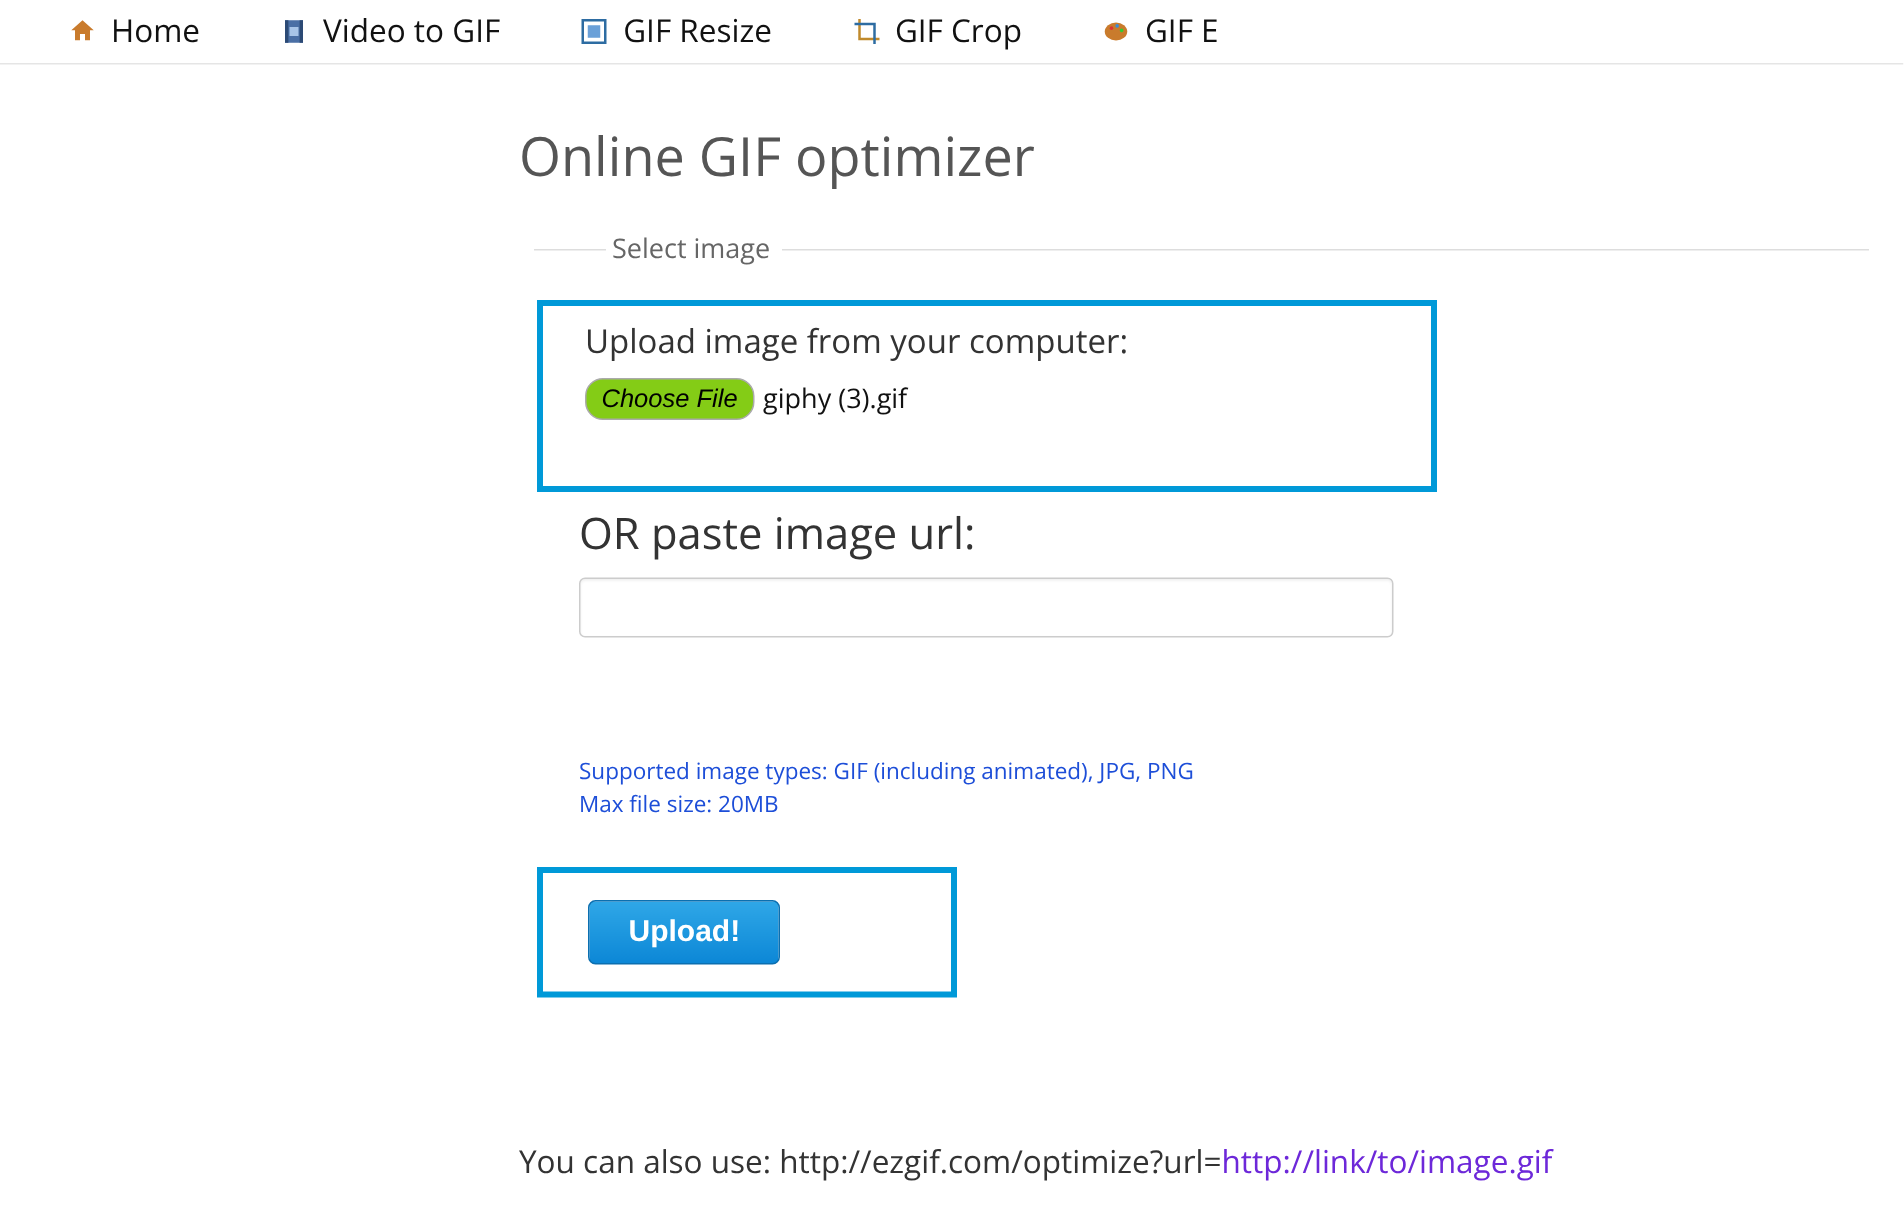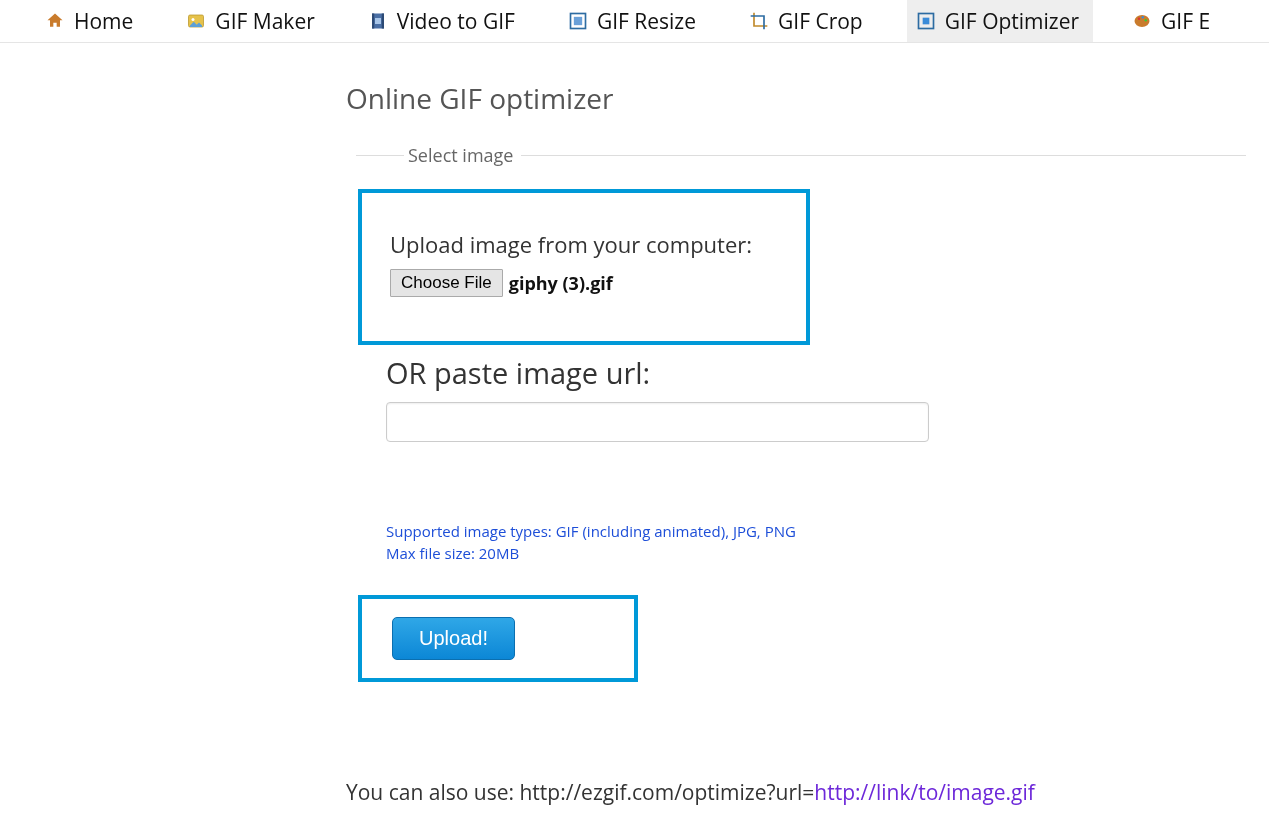--- a/index.html
+++ b/index.html
@@ -36,21 +36,21 @@
       width: 22px; height: 20px;
       display: inline-flex; align-items:center; justify-content:center;
       font-size: 18px;
     }
     .page {
       width: 900px;
       margin: 0 0 0 346px;
       padding-top: 36px;
     }
     h1.title {
-      font-size: 28px;
+      font-size: 36px;
       font-weight: 400;
       color: #555;
       margin-bottom: 26px;
     }
     fieldset.selimg {
       border: 1px solid #ddd;
       border-left: none;
       border-bottom: none;
       border-right: none;
       padding: 0 0 40px 30px;
@@ -58,46 +58,47 @@
       margin-left: 10px;
     }
     fieldset.selimg legend {
       font-size: 18px;
       color: #666;
       padding: 0 8px 0 4px;
       margin-left: 18px;
     }
     .hl-box {
       border: 4px solid #0099d8;
-      padding: 36px 28px 44px 28px;
+      padding: 8px 28px 44px 28px;
       margin-top: 22px;
       margin-left: -28px;
-      width: 452px;
+      width: 600px;
     }
     .lbl {
       font-size: 22px;
       color: #333;
       margin-bottom: 10px;
     }
     .file-row {
       display: flex;
       align-items: center;
       gap: 6px;
       font-size: 18px;
     }
     .choose-btn {
       font-family: Arial, sans-serif;
       font-size: 17px;
       padding: 3px 10px;
-      background: #e5e5e5;
+      background: #84cc16;
       border: 1px solid #aaa;
-      border-radius: 1px;
+      border-radius: 12px;
       cursor: pointer;
-    }
-    .filename { font-size: 18px; color:#111;font-weight:bold; }
+      font-style: italic;
+    }
+    .filename { font-size: 18px; color:#111; }
     .or-lbl { font-size: 29px; color:#333; margin-top: 8px; }
     .url-input {
       width: 543px;
       height: 40px;
       border: 1px solid #ccc;
       border-radius: 4px;
       font-size: 18px;
       padding: 4px 8px;
       margin-top: 10px;
       box-shadow: inset 0 1px 2px rgba(0,0,0,.07);
@@ -111,49 +112,40 @@
       margin-left: -28px;
     }
     .upload-btn {
       background: linear-gradient(#2fa7e7, #0c87d6);
       color: #fff;
       font-size: 20px;
       border: 1px solid #0b6fb0;
       border-radius: 5px;
       padding: 9px 26px;
       cursor: pointer;
+      font-weight: bold;
     }
     .footer-line {
       margin-top: 56px;
       font-size: 21px;
       color: #333;
     }
     .footer-line a { color: #6d28d9; text-decoration: none; }
   </style>
 </head>
 <body>
 
 <div class="topnav">
   <div class="nav-item">
     <span class="ico">
       <svg viewBox="0 0 24 24" width="20" height="20">
           <path fill="#c97b2c" d="M12 3l9 8h-3v8h-4v-5h-4v5H6v-8H3z"></path>
         </svg>
     </span>
     <span>Home</span>
-  </div>
-  <div class="nav-item">
-    <span class="ico">
-      <svg viewBox="0 0 24 24" width="20" height="18">
-          <rect x="2" y="4" width="20" height="16" rx="2" fill="#e6c24a" stroke="#b8952a"></rect>
-          <circle cx="8" cy="10" r="2" fill="#fff"></circle>
-          <path d="M4 18l5-5 4 4 3-3 4 4v2H4z" fill="#5da0d6"></path>
-        </svg>
-    </span>
-    <span>GIF Maker</span>
   </div>
   <div class="nav-item">
     <span class="ico">
       <svg viewBox="0 0 24 24" width="18" height="20">
           <rect x="4" y="2" width="16" height="20" fill="#4a6fa5"></rect>
           <rect x="4" y="2" width="3" height="20" fill="#2c4a75"></rect>
           <rect x="17" y="2" width="3" height="20" fill="#2c4a75"></rect>
           <rect x="8" y="8" width="8" height="8" fill="#a8c5e8"></rect>
         </svg>
     </span>
@@ -169,29 +161,20 @@
     <span>GIF Resize</span>
   </div>
   <div class="nav-item">
     <span class="ico">
       <svg viewBox="0 0 24 24" width="20" height="20">
           <path d="M6 2v16h16" stroke="#c08a2c" stroke-width="2" fill="none"></path>
           <path d="M2 6h16v16" stroke="#2d6ca2" stroke-width="2" fill="none"></path>
         </svg>
     </span>
     <span>GIF Crop</span>
-  </div>
-  <div class="nav-item active">
-    <span class="ico">
-      <svg viewBox="0 0 24 24" width="20" height="20">
-          <rect x="3" y="3" width="18" height="18" fill="none" stroke="#2d6ca2" stroke-width="2"></rect>
-          <rect x="8" y="8" width="8" height="8" fill="#3a8bd8"></rect>
-        </svg>
-    </span>
-    <span>GIF Optimizer</span>
   </div>
   <div class="nav-item">
     <span class="ico">
       <svg viewBox="0 0 24 24" width="20" height="18">
           <ellipse cx="12" cy="12" rx="10" ry="8" fill="#c97b2c"></ellipse>
           <circle cx="8" cy="9" r="1.6" fill="#d33"></circle>
           <circle cx="13" cy="7" r="1.6" fill="#3a8bd8"></circle>
           <circle cx="17" cy="11" r="1.6" fill="#3c3"></circle>
         </svg>
     </span>

